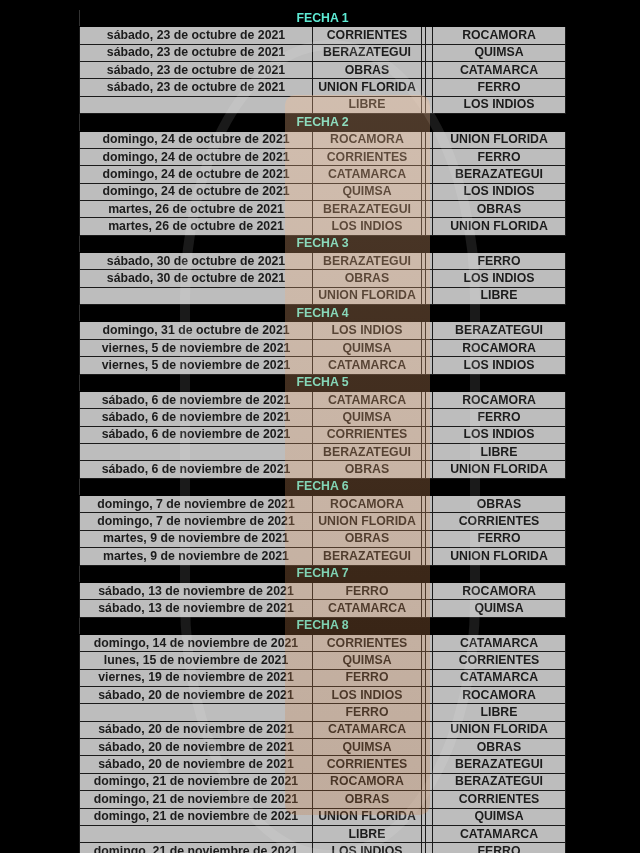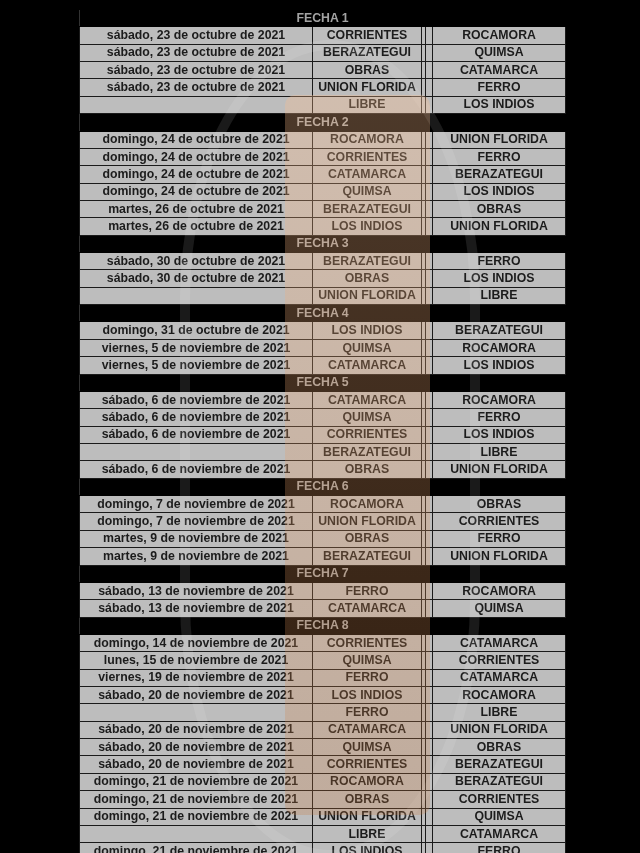--- a/index.html
+++ b/index.html
@@ -20,21 +20,21 @@
   .sched {
     position:absolute; left:79px; top:9px; width:486px;
     border-collapse:collapse; table-layout:fixed; z-index:1;
   }
   .sched td {
     height:16.37px; padding:0; border:1px solid #1a1a1a;
     font-size:12.3px; font-weight:bold; text-align:center; white-space:nowrap; overflow:hidden;
     line-height:15px; color:#1c1c1c; background:#bdbdbd;
   }
   .sched tr.hdr td {
-    background:#000; color:#a3a3a3; border-color:#000; border-left:1px solid #333;
+    background:#000; color:#5eead4; border-color:#000; border-left:1px solid #333;
   }
   .sched td.sep { background:#bdbdbd; border-left:1px solid #1a1a1a; border-right:1px solid #1a1a1a; }
   .sched td.gap { background:#bdbdbd; border-left:none; }
   col.c-date { width:233px; }
   col.c-home { width:109px; }
   col.c-sep1 { width:4px; }
   col.c-sep2 { width:7px; }
   col.c-away { width:133px; }
 </style>
 </head>

